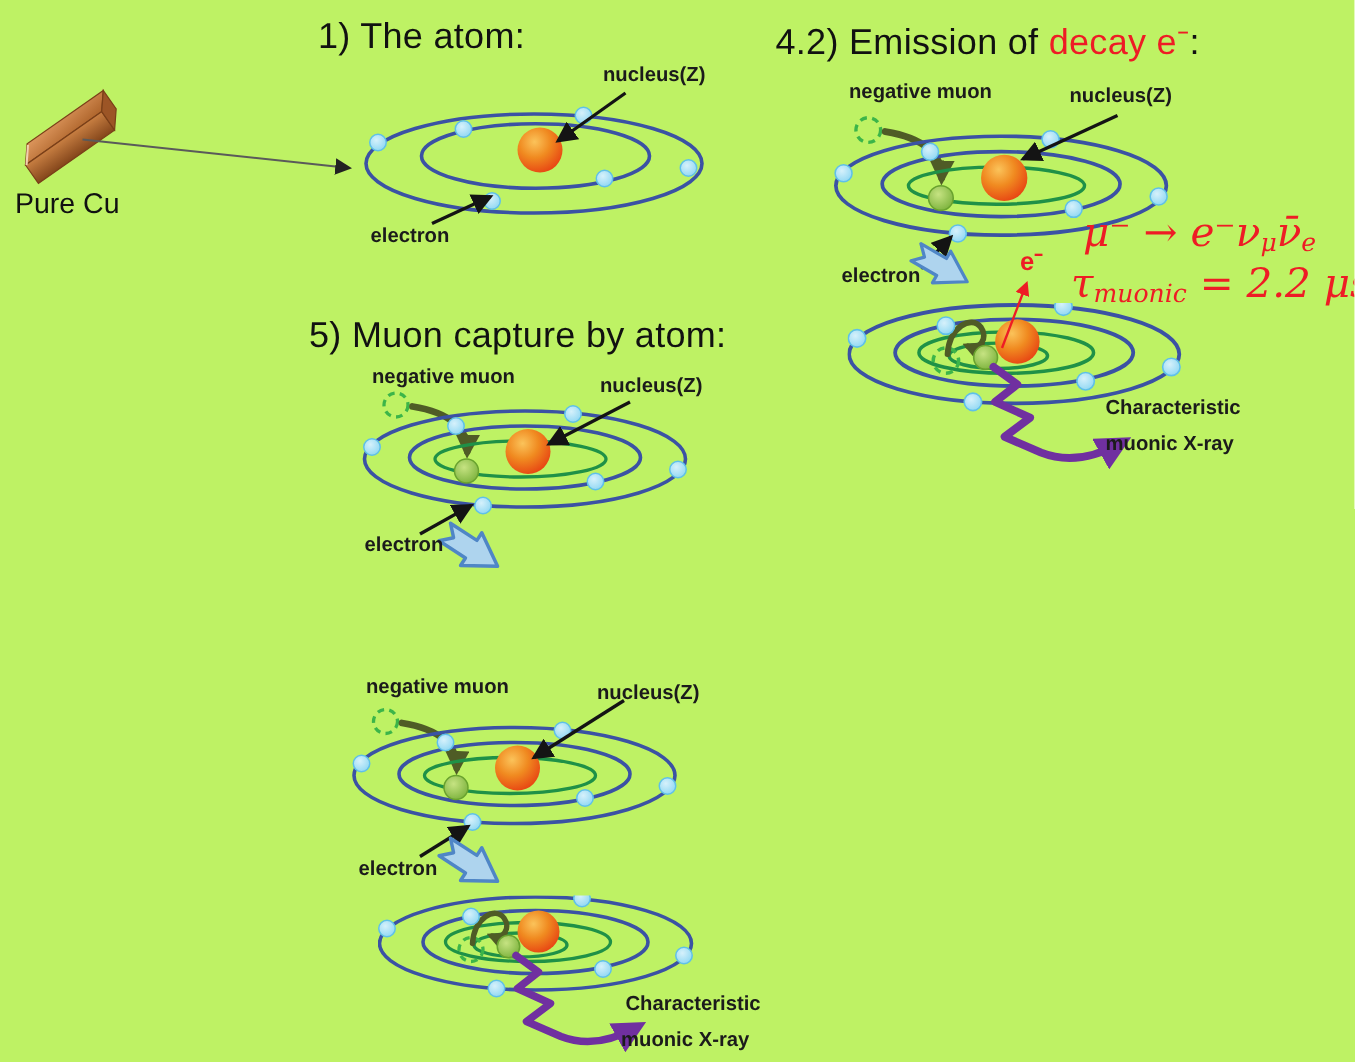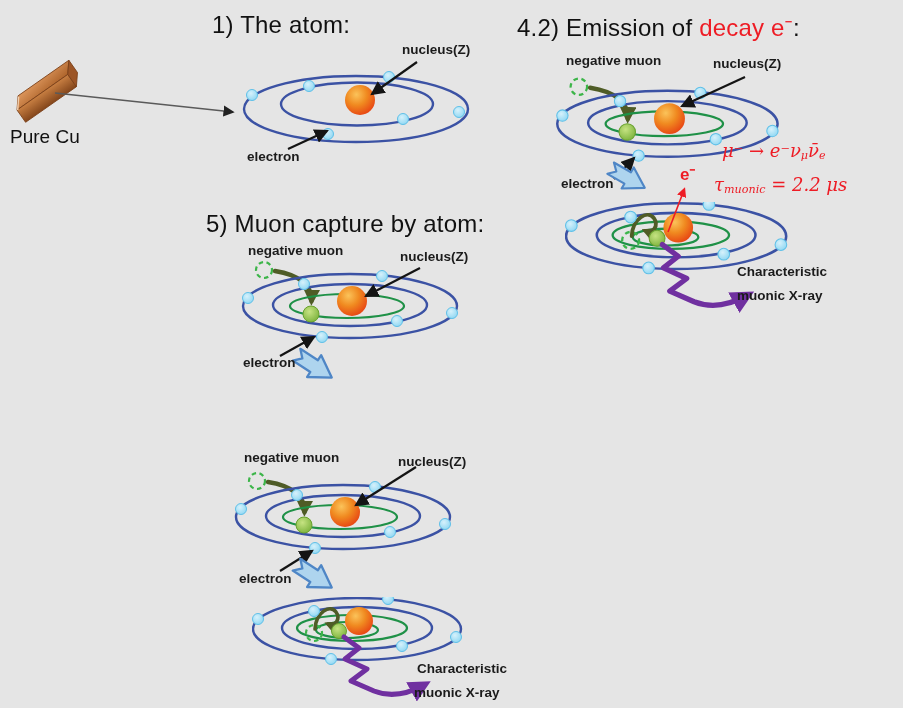--- a/index.html
+++ b/index.html
@@ -1,28 +1,28 @@
 <!DOCTYPE html>
 <html style="--orbit-blue: #3b52a4; --orbit-green: #1f9147; --electron-blue: #9bdcf5; --muon-green: #7db73c; --nucleus-orange: #f07818; --dashed-muon-green: #3cb549; --capture-arrow-olive: #4f5c26; --block-arrow-fill: #aed4ee; --block-arrow-stroke: #4f86c6; --xray-purple: #7030a0; --accent-red: #ee1c25; --copper-brown: #b2682f;"><head>
 <meta charset="utf-8">
 <style>
   html,body{margin:0;padding:0;background:#fff;}
-  #canvas{position:relative;width:903px;height:708px;background:#e5e5e5;overflow:hidden;
+  #canvas{position:relative;width:903px;height:708px;background:#bef264;overflow:hidden;
           font-family:"Liberation Sans",sans-serif;}
   #scene{position:absolute;left:0;top:0;}
   .lbl{position:absolute;font-family:"Liberation Sans",sans-serif;font-weight:bold;
        font-size:13.5px;color:#1b1b1b;white-space:pre;line-height:1.1;}
   .title{position:absolute;font-family:"Liberation Sans",sans-serif;font-weight:normal;
          font-size:24px;color:#111;white-space:pre;letter-spacing:.2px;}
   .title .hl{color:var(--accent-red);}
   .cuLbl{position:absolute;font-size:19px;color:#111;white-space:pre;
          font-family:"Liberation Sans",sans-serif;text-align:right;}
   .eMinus{position:absolute;font-size:17px;font-weight:bold;color:var(--accent-red);white-space:pre;}
   .formula{position:absolute;font-family:"DejaVu Serif","Liberation Serif",serif;
-           font-style:italic;font-size:18px;color:var(--accent-red);white-space:pre;}
+           font-style:italic;font-size:27px;color:var(--accent-red);white-space:pre;}
   .formula sub{font-size:62%;vertical-align:-18%;}
   
   .ob{fill:none;stroke:var(--orbit-blue);stroke-width:2.4;}
   .og{fill:none;stroke:var(--orbit-green);stroke-width:2.2;}
   .eDot{fill:url(#gElec);stroke:#5fc0e8;stroke-width:1;}
   .nuc{fill:url(#gNuc);}
   .muon{fill:url(#gMuon);stroke:#69a22e;stroke-width:1;}
   .dashc{fill:none;stroke:var(--dashed-muon-green);stroke-width:2.2;stroke-dasharray:4.5 3.5;}
   .capA{fill:none;stroke:var(--capture-arrow-olive);stroke-width:4.5;stroke-linecap:round;}
   .spiral{fill:none;stroke:var(--capture-arrow-olive);stroke-width:3.6;stroke-linecap:round;}

